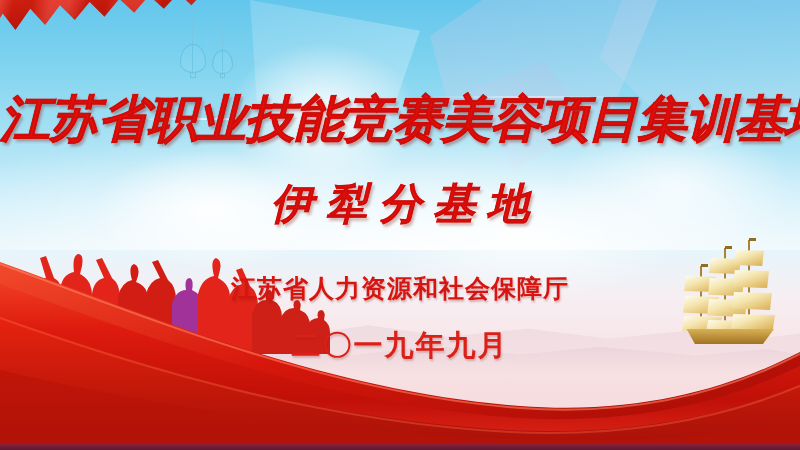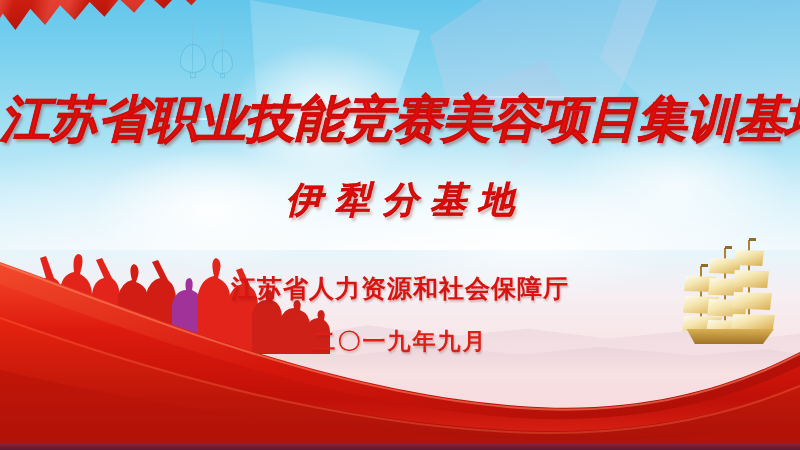--- a/index.html
+++ b/index.html
@@ -79,35 +79,35 @@
     position:absolute;left:0;right:0;top:86px;text-align:center;
     font-family:"DejaVu Serif","Liberation Serif",serif;
     font-size:50px;font-weight:bold;font-style:italic;color:#e60f0c;
     letter-spacing:-1px;white-space:nowrap;
     text-shadow:2px 3px 3px rgba(120,20,10,.35),0 0 1px #c30b08;
     -webkit-text-stroke:0.5px #d00c09;
   }
   .subtitle{
     position:absolute;left:0;right:0;top:176px;text-align:center;
     font-family:"DejaVu Serif","Liberation Serif",serif;
-    font-size:36px;font-weight:bold;font-style:italic;color:#e60f0c;
+    font-size:42px;font-weight:bold;font-style:italic;color:#e60f0c;
     letter-spacing:12px;text-indent:12px;white-space:nowrap;
     text-shadow:2px 3px 3px rgba(120,20,10,.33);
     -webkit-text-stroke:0.5px #d00c09;
   }
   .org{
     position:absolute;left:0;right:0;top:272px;text-align:center;
     font-family:"DejaVu Sans","Liberation Sans",sans-serif;
     font-size:25px;font-weight:bold;color:#d81410;letter-spacing:1px;white-space:nowrap;
     text-shadow:1px 2px 2px rgba(140,30,20,.30);
   }
   .date{
     position:absolute;left:0;right:0;top:326px;text-align:center;
     font-family:"DejaVu Sans","Liberation Sans",sans-serif;
-    font-size:23px;font-weight:bold;color:#dc2017;letter-spacing:2px;white-space:nowrap;
+    font-size:29px;font-weight:bold;color:#dc2017;letter-spacing:2px;white-space:nowrap;
     text-shadow:1px 2px 2px rgba(140,30,20,.25);
   }
   .watermark{
     position:absolute;right:12px;bottom:8px;
     font-family:"DejaVu Sans","Liberation Sans",sans-serif;
     font-size:27px;font-weight:bold;color:#ffffff;letter-spacing:0px;white-space:nowrap;
     text-shadow:0 2px 4px rgba(90,0,0,.55);
   }
   .watermark .tt{margin-right:7px;}
   .bottomstrip{position:absolute;left:0;right:0;bottom:0;height:7px;

